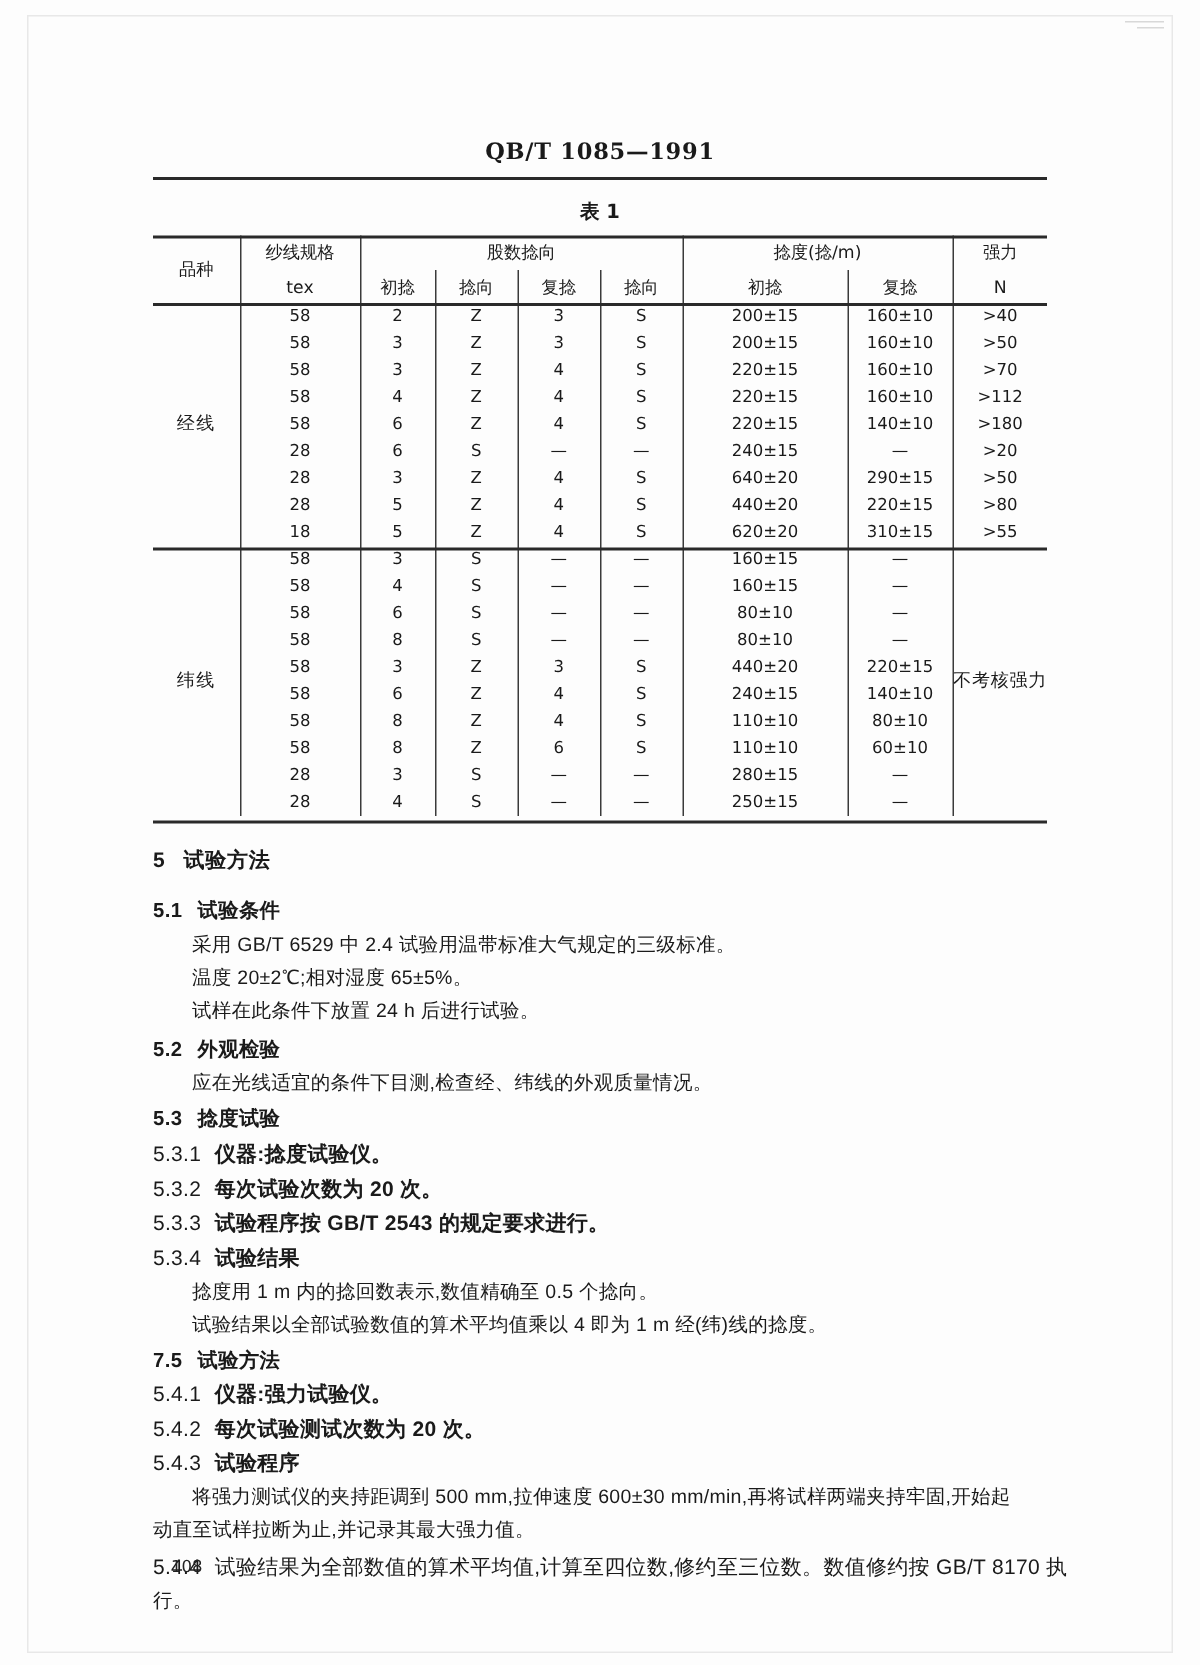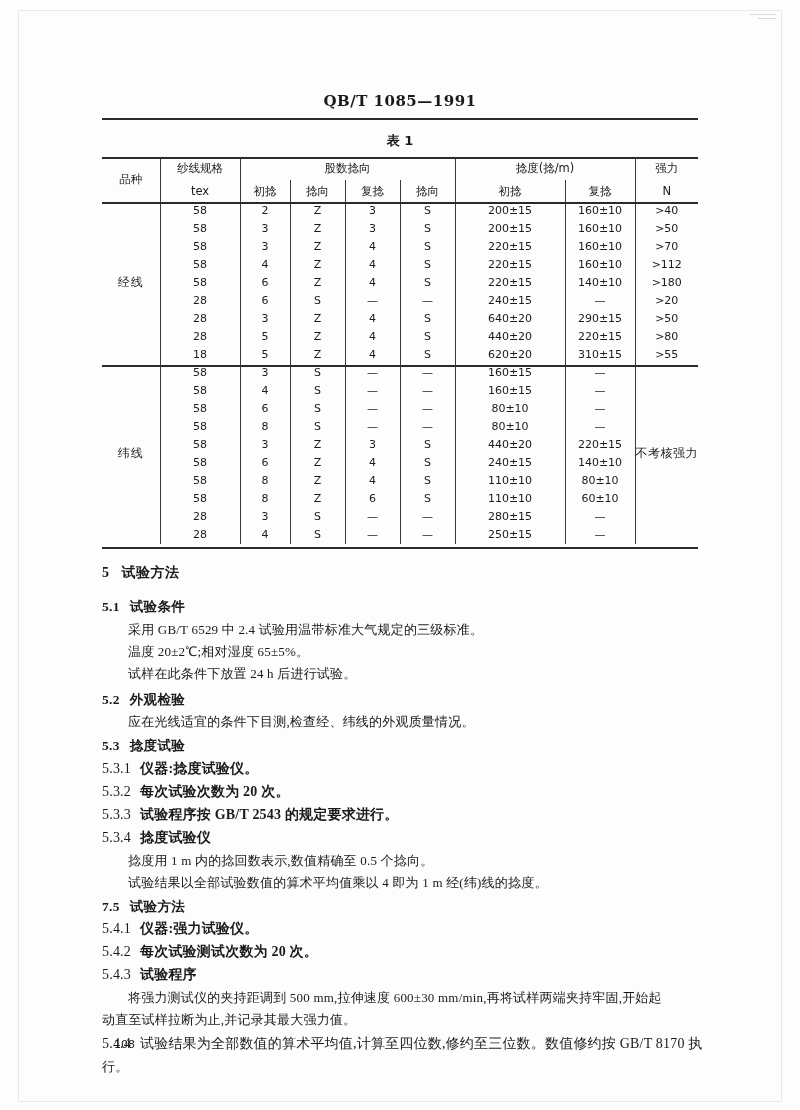--- a/index.html
+++ b/index.html
@@ -153,21 +153,21 @@
   col.c-str    { width: 63px; }
 
   
   .body-text {
     position: absolute;
     left: 102px;
     top: 566px;
     width: 620px;
     font-size: 13px;
     line-height: 1.0;
-    font-family: Liberation Serif, serif;
+    font-family: Liberation Sans, sans-serif;
   }
   .sec-h1 {
     font-weight: bold;
     font-size: 14px;
     margin: 0 0 20px 0;
     letter-spacing: 0.5px;
   }
   .sec-h1 .num { margin-right: 12px; }
   .sec-h2 {
     font-weight: bold;
@@ -472,21 +472,21 @@
     </div>
     <div class="sec-h3">
       <span class="num">5.3.2</span><span class="ttl">每次试验次数为 20 次。</span>
     </div>
     <div class="sec-h3">
       <span class="num">5.3.3</span><span class="ttl">试验程序按 GB/T 2543 的规定要求进行。</span>
     </div>
 
     <div class="blk-tight">
       <div class="sec-h3">
-        <span class="num">5.3.4</span><span class="ttl">捻度试验仪</span>
+        <span class="num">5.3.4</span><span class="ttl">试验结果</span>
       </div>
       <p class="para">捻度用 1 m 内的捻回数表示,数值精确至 0.5 个捻向。</p>
       <p class="para">试验结果以全部试验数值的算术平均值乘以 4 即为 1 m 经(纬)线的捻度。</p>
     </div>
 
     <div class="sec-h2">
       <span class="num">7.5</span><span class="ttl">试验方法</span>
     </div>
     <div class="sec-h3">
       <span class="num">5.4.1</span><span class="ttl">仪器:强力试验仪。</span>

